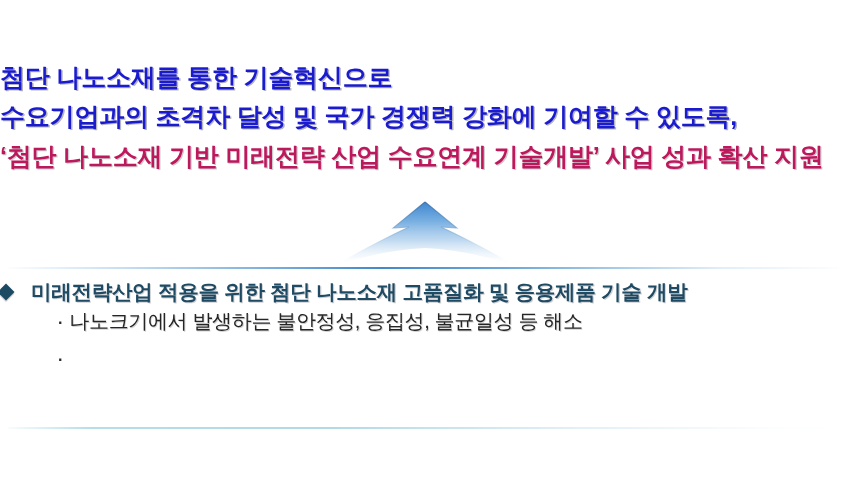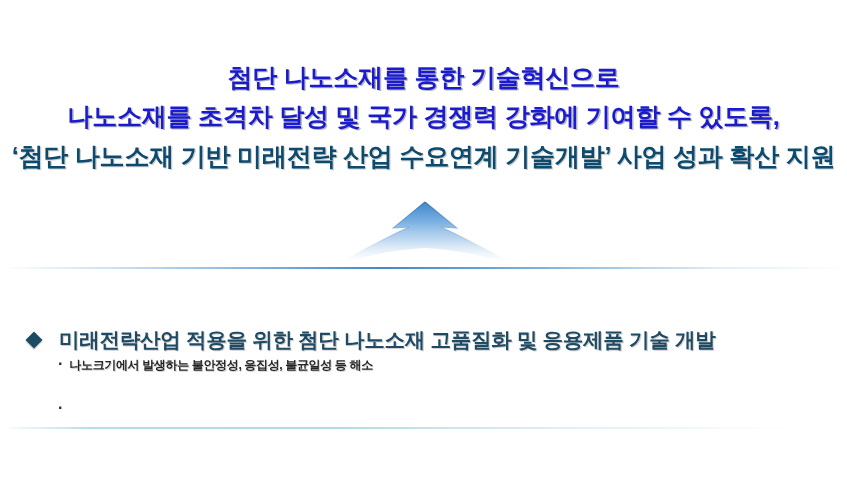--- a/index.html
+++ b/index.html
@@ -21,42 +21,42 @@
     height: 496px;
     background: #ffffff;
   }
 
   
   .title-block {
     position: absolute;
     left: 0;
     top: 58px;
     width: 847px;
-    text-align: center;
+    text-align: left;
   }
   .title-line {
     font-weight: bold;
     letter-spacing: -0.2px;
     white-space: nowrap;
   }
   .title-line-1,
   .title-line-2 {
     color: #1a1ad0;
     text-shadow: 1.4px 1.4px 0.6px rgba(120,120,130,0.55);
   }
   .title-line-1 {
     font-size: 25px;
     line-height: 38px;
   }
   .title-line-2 {
     font-size: 25px;
     line-height: 40px;
   }
   .title-line-3 {
-    color: #0c4a6e;
+    color: #be185d;
     font-size: 25px;
     line-height: 40px;
     text-shadow: 1.2px 1.2px 0.6px rgba(140,140,150,0.45);
   }
 
   
   .arrow-wrap {
     position: absolute;
     left: 333px;
     top: 198px;
@@ -101,23 +101,21 @@
     position: absolute;
     left: 0;
     top: 276px;
     width: 847px;
   }
   .bullet-group { margin-bottom: 2px; }
 
   .bullet-main {
     display: flex;
     align-items: center;
-    padding-left: 28px;
     height: 32px;
-    margin-top: 48px;
   }
   .diamond {
     width: 12px;
     height: 12px;
     background: #1c4a63;
     transform: rotate(45deg);
     flex: 0 0 auto;
     margin-right: 19px;
     box-shadow: 1px 1px 0.8px rgba(150,150,155,0.5);
   }
@@ -139,37 +137,37 @@
   .sub-dot {
     color: #2a2a2a;
     font-size: 16px;
     font-weight: bold;
     margin-right: 6px;
     flex: 0 0 auto;
     line-height: 1;
   }
   .bullet-sub-text {
     color: #252525;
-    font-size: 12px;
-    font-weight: bold;
+    font-size: 20px;
+    font-weight: normal;
     letter-spacing: -0.35px;
     white-space: nowrap;
     text-shadow: 0.9px 0.9px 0.5px rgba(165,165,170,0.5);
   }
 
   .group-gap { height: 14px; }
 </style>
 </head>
 <body>
 
 <div id="slide">
 
   <div class="title-block">
     <div class="title-line title-line-1">첨단 나노소재를 통한 기술혁신으로</div>
-    <div class="title-line title-line-2">나노소재를 초격차 달성 및 국가 경쟁력 강화에 기여할 수 있도록,</div>
+    <div class="title-line title-line-2">수요기업과의 초격차 달성 및 국가 경쟁력 강화에 기여할 수 있도록,</div>
     <div class="title-line title-line-3">‘첨단 나노소재 기반 미래전략 산업 수요연계 기술개발’ 사업 성과 확산 지원</div>
   </div>
 
   <div class="arrow-wrap">
     <svg viewBox="0 0 184 70" xmlns="http://www.w3.org/2000/svg">
       <defs>
         <linearGradient id="arrowGrad" x1="0" y1="0" x2="0" y2="1">
           <stop offset="0%" stop-color="#3f86cf" stop-opacity="1"></stop>
           <stop offset="30%" stop-color="#6aa7de" stop-opacity="0.92"></stop>
           <stop offset="62%" stop-color="#a8cbeb" stop-opacity="0.72"></stop>

